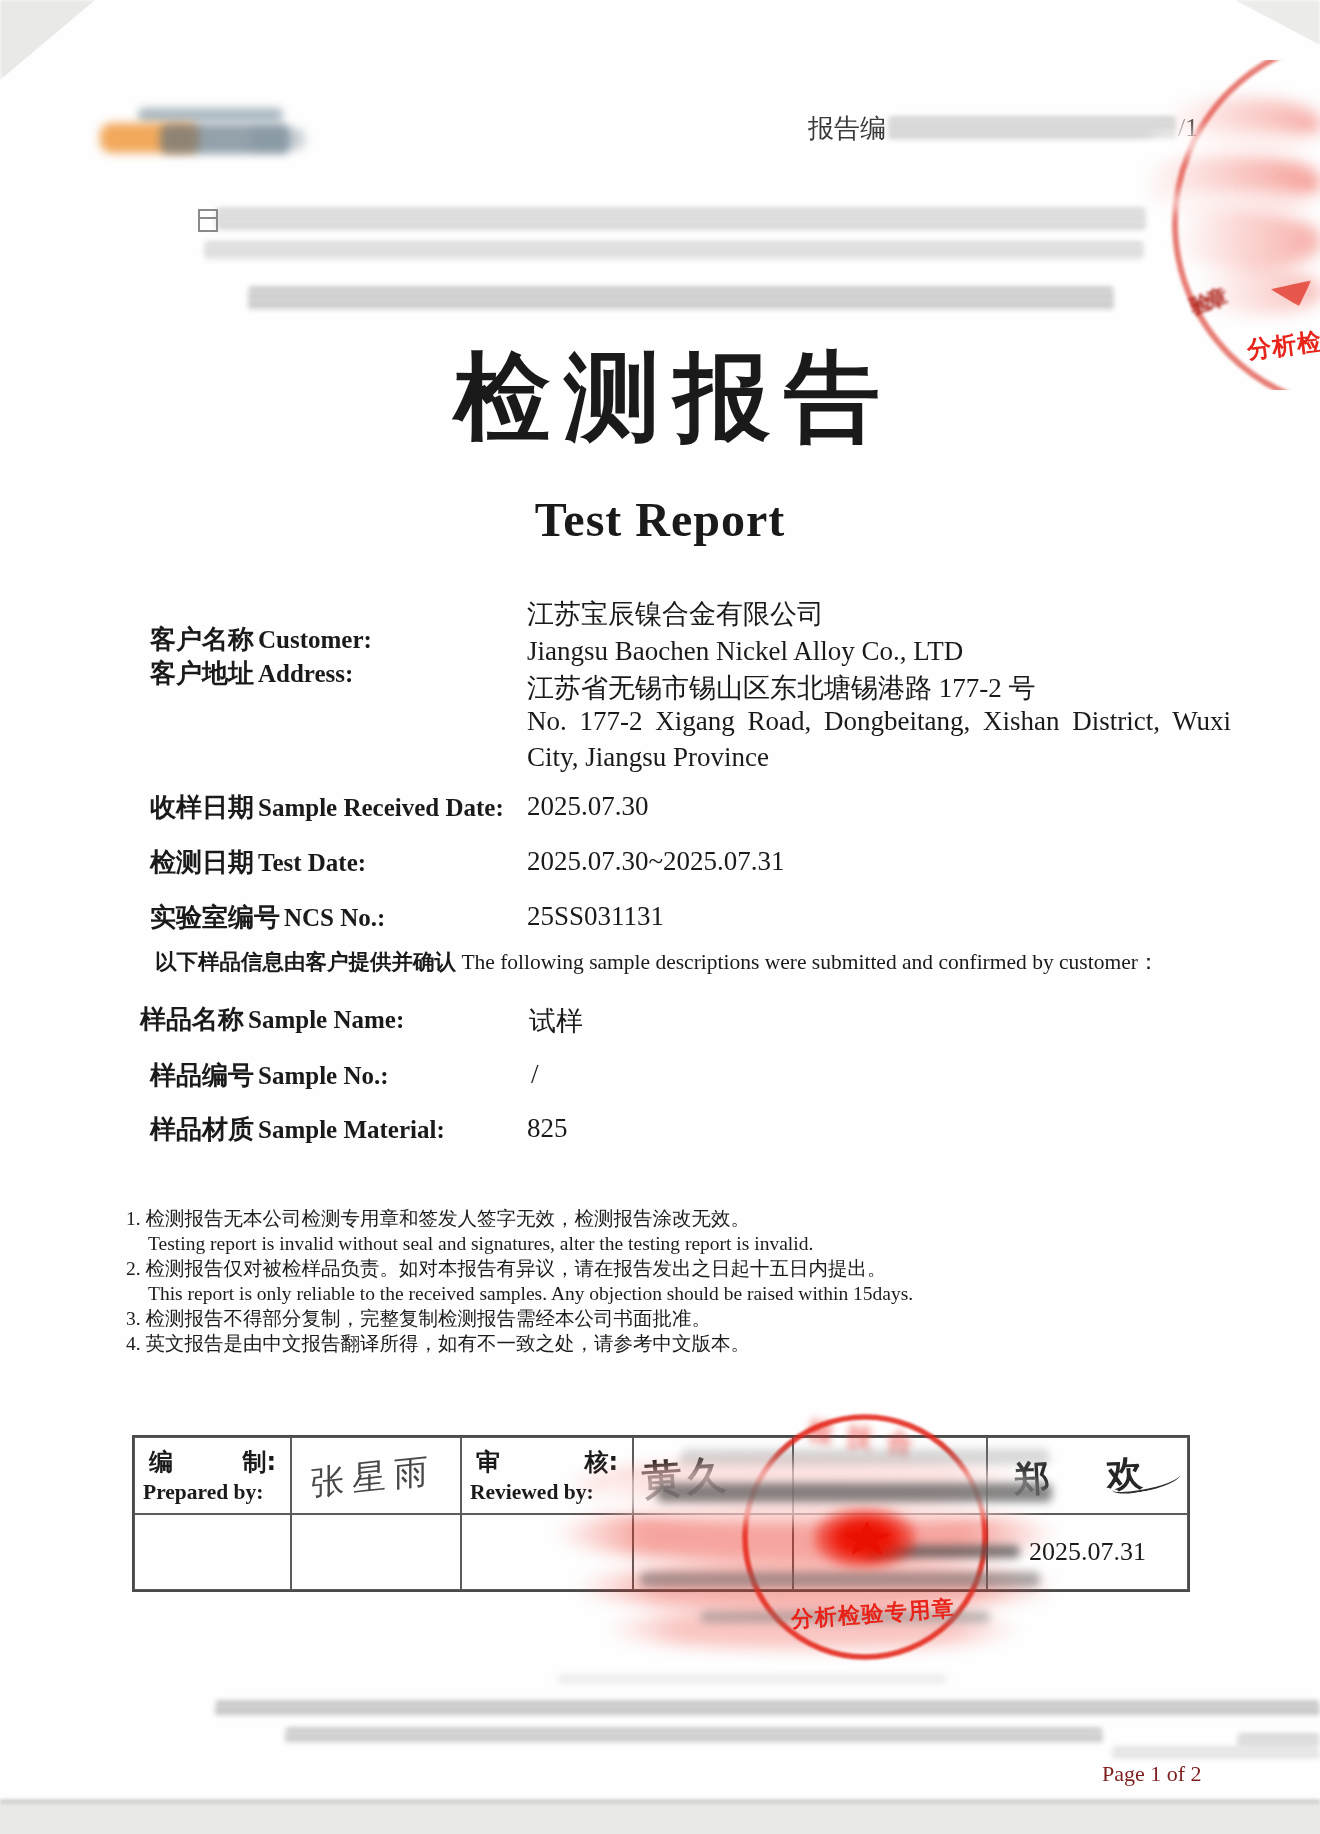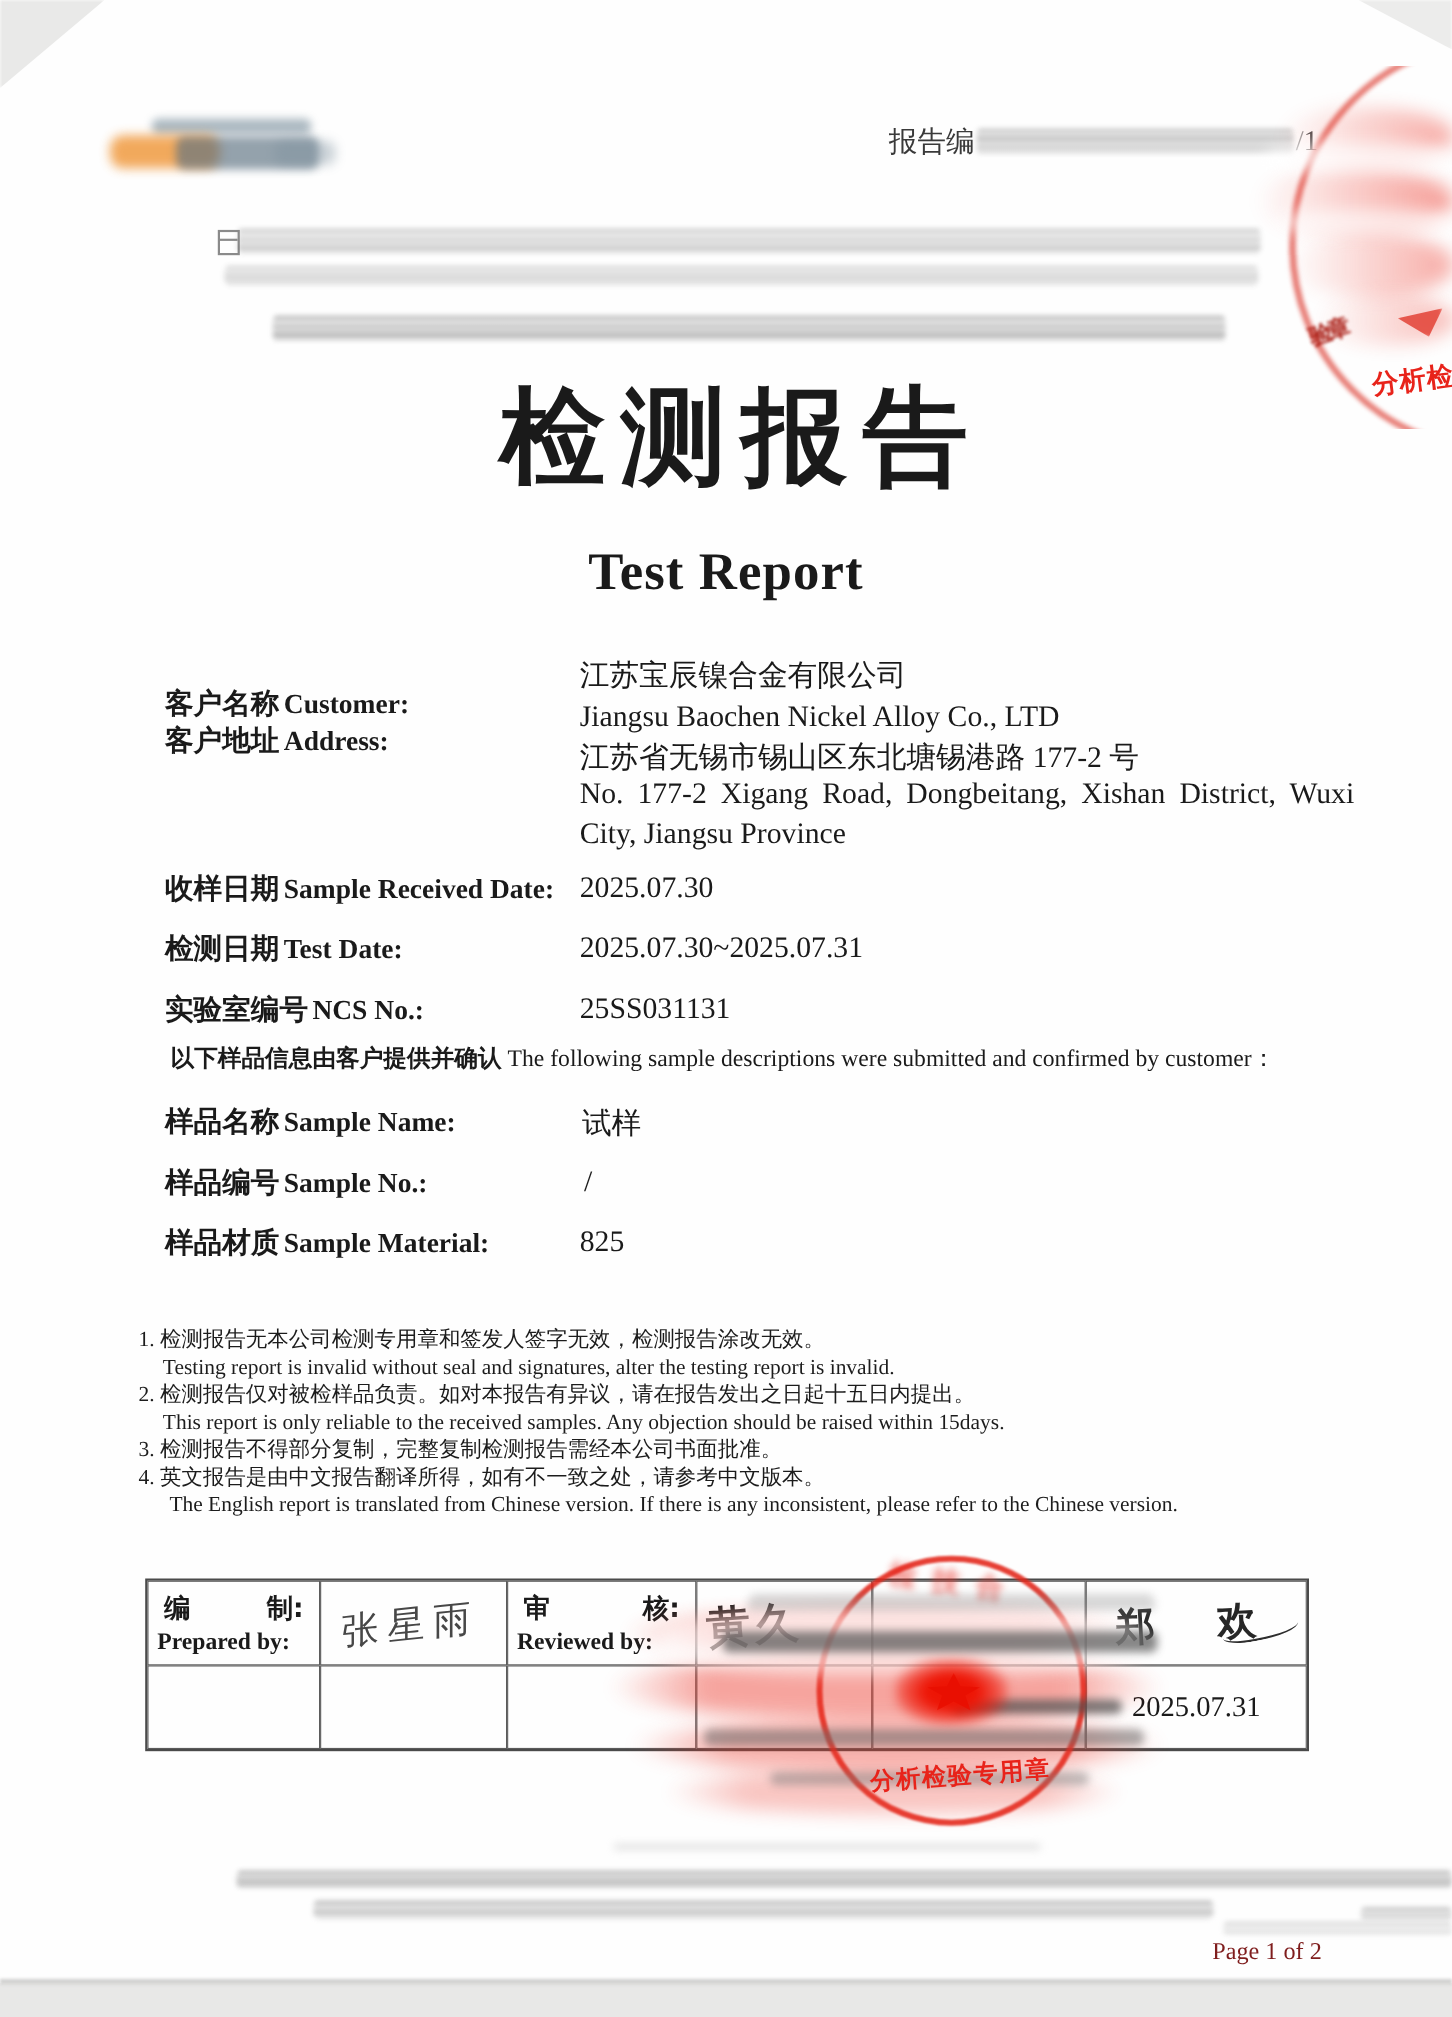--- a/index.html
+++ b/index.html
@@ -98,21 +98,21 @@
     <span class="zh-label">实验室编号</span>
     <span class="en-label">NCS No.:</span>
   </div>
   <div class="abs value" style="left:527px;top:901px;">25SS031131</div>
 
   <div class="abs" style="left:155px;top:947px;font-size:21.5px;white-space:nowrap;">
     <span style="font-weight:600;">以下样品信息由客户提供并确认</span>
     <span>The following sample descriptions were submitted and confirmed by customer：</span>
   </div>
 
-  <div class="abs" style="left:150px;top:1002px;white-space:nowrap;">
+  <div class="abs" style="left:140px;top:1002px;white-space:nowrap;">
     <span class="zh-label">样品名称</span>
     <span class="en-label">Sample Name:</span>
   </div>
   <div class="abs value" style="left:529px;top:1003px;">试样</div>
 
   <div class="abs" style="left:150px;top:1058px;white-space:nowrap;">
     <span class="zh-label">样品编号</span>
     <span class="en-label">Sample No.:</span>
   </div>
   <div class="abs value" style="left:531px;top:1059px;">/</div>
@@ -123,21 +123,20 @@
   </div>
   <div class="abs value" style="left:527px;top:1113px;">825</div>
 
   <div class="abs" style="left:126px;top:1206px;width:1090px;">
     <div class="note-line"><span>1.</span> <span>检测报告无本公司检测专用章和签发人签字无效，检测报告涂改无效。</span></div>
     <div class="note-line" style="padding-left:22px;">Testing report is invalid without seal and signatures, alter the testing report is invalid.</div>
     <div class="note-line"><span>2.</span> <span>检测报告仅对被检样品负责。如对本报告有异议，请在报告发出之日起十五日内提出。</span></div>
     <div class="note-line" style="padding-left:22px;">This report is only reliable to the received samples. Any objection should be raised within 15days.</div>
     <div class="note-line"><span>3.</span> <span>检测报告不得部分复制，完整复制检测报告需经本公司书面批准。</span></div>
     <div class="note-line"><span>4.</span> <span>英文报告是由中文报告翻译所得，如有不一致之处，请参考中文版本。</span></div>
-    <div class="note-line" style="padding-left:28px;">The English report is translated from Chinese version. If there is any inconsistent, please refer to the Chinese version.</div>
   </div>
 
   <div class="abs sigtable" style="left:132px;top:1435px;">
     <div class="cell">
       <div class="zh-row">
           <span>编</span>
           <span>制:</span>
         </div>
       <div class="en-row">Prepared by:</div>
     </div>

